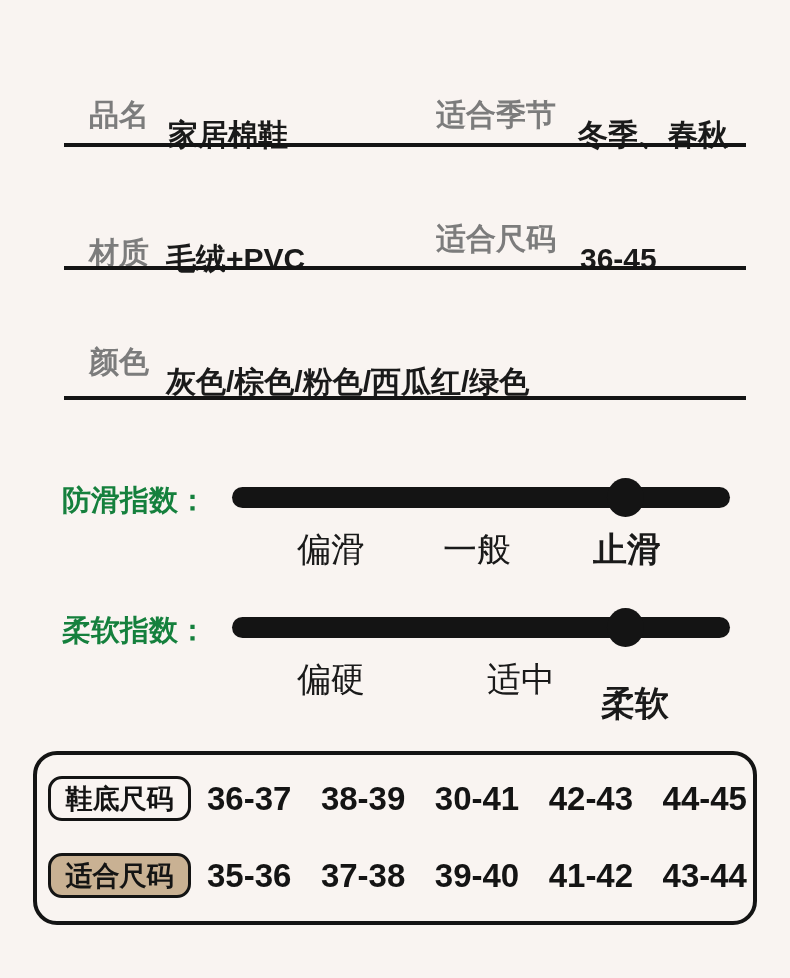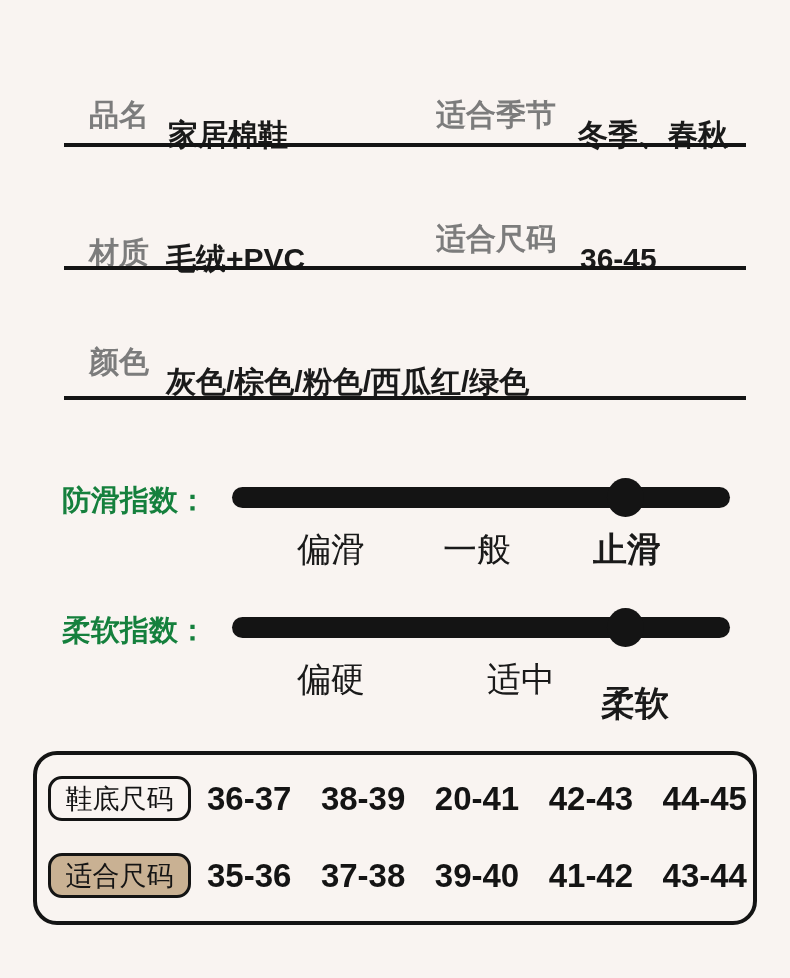--- a/index.html
+++ b/index.html
@@ -90,21 +90,21 @@
     position: absolute;
     left: 48px;
     width: 143px;
     height: 45px;
     border: 3px solid #141414;
     border-radius: 14px;
     display: flex;
     align-items: center;
     justify-content: center;
     font-size: 27px;
-    font-weight: 400;
+    font-weight: 700;
     color: #141414;
     white-space: nowrap;
   }
   .size-pill.tan { background: #c9b193; }
   .size-values {
     position: absolute;
     left: 207px;
     width: 540px;
     height: 42px;
     display: flex;
@@ -150,21 +150,21 @@
   <span class="slider-tick" style="left:331px; top:657px;">偏硬</span>
   <span class="slider-tick" style="left:477px; top:657px;margin-left:44px;">适中</span>
   <span class="slider-tick selected" style="left:627px; top:681px;margin-left:8px;">柔软</span>
 
   <div class="size-box"></div>
 
   <div class="size-pill" style="top:776px;">鞋底尺码</div>
   <div class="size-values" style="top:778px;align-items:center;">
     <span>36-37</span>
     <span>38-39</span>
-    <span>20-41</span>
+    <span>30-41</span>
     <span>42-43</span>
     <span>44-45</span>
   </div>
 
   <div class="size-pill tan" style="top:853px;">适合尺码</div>
   <div class="size-values" style="top:855px;">
     <span>35-36</span>
     <span>37-38</span>
     <span>39-40</span>
     <span>41-42</span>

